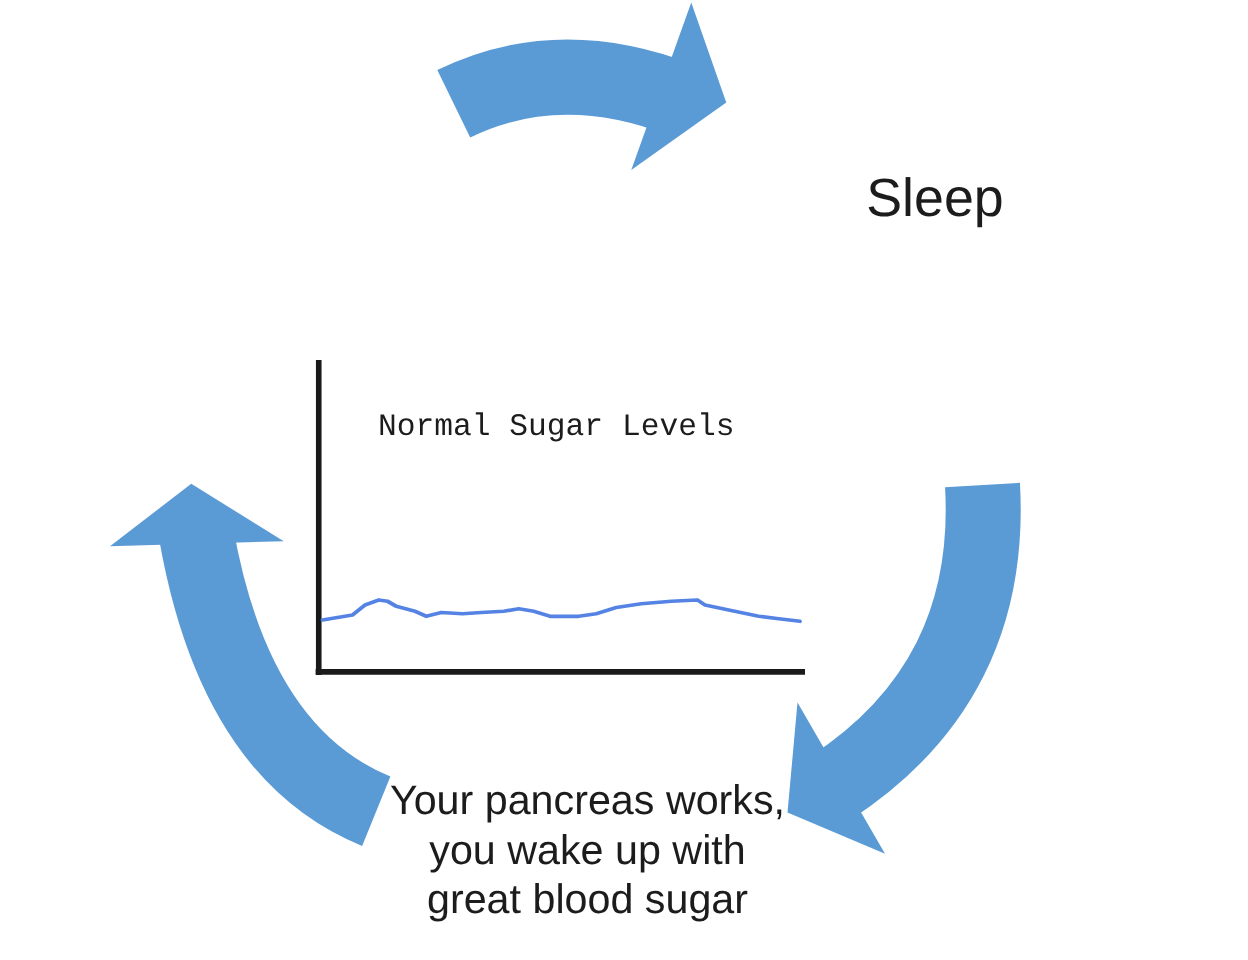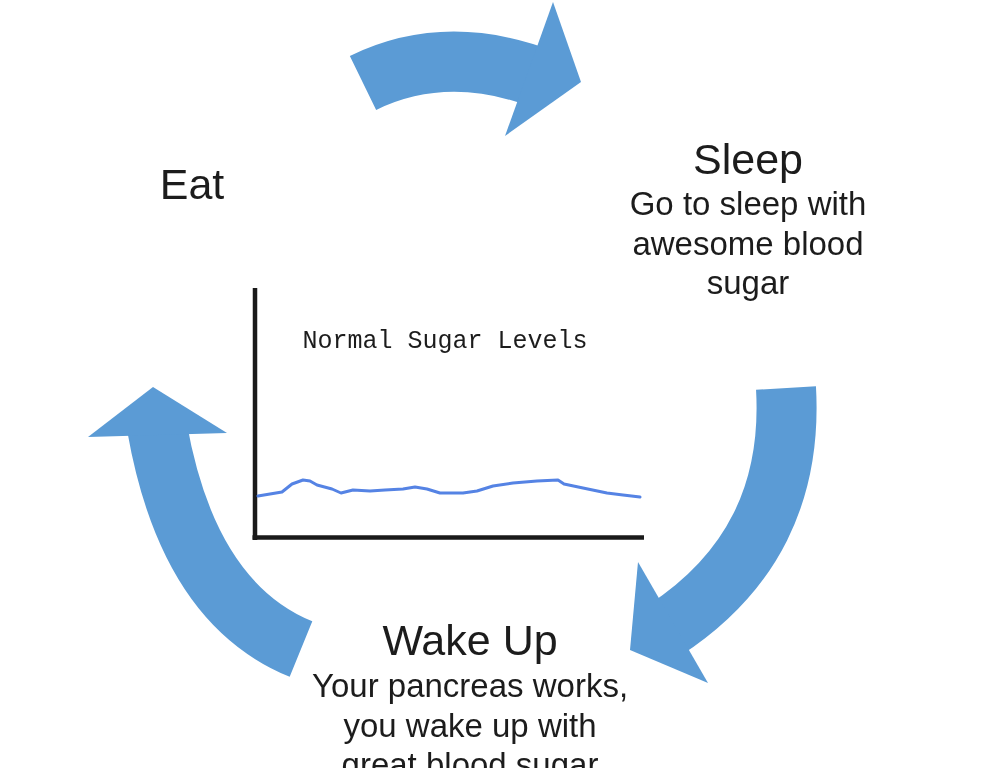--- a/index.html
+++ b/index.html
@@ -32,30 +32,25 @@
   </g>
 
   <g>
     <line x1="255" y1="288" x2="255" y2="540" stroke-width="4.5" stroke="#1a1a1a"></line>
     <line x1="252.5" y1="537.5" x2="644" y2="537.5" stroke-width="4.5" stroke="#1a1a1a"></line>
     <polyline points="258,496 270,494 282,492 292,484 303,480 310,481 317,485 332,489 341,493 353,490 370,491 385,490 403,489 415,487 427,489 440,493 463,493 477,491 493,486 513,483 537,481 558,480 564,484 583,488 607,493 623,495 640,497" fill="none" stroke-width="3" stroke-linejoin="round" stroke-linecap="round" stroke="#5583e4"></polyline>
   </g>
 </svg>
 
 <div class="node" style="left:2px;top:161px;width:380px;">
-  <div class="node-title">Eat</div>
 </div>
 
 <div class="node" style="left:588px;top:136px;width:320px;">
   <div class="node-title">Sleep</div>
-  <div class="node-desc" style="margin-top:2px;font-size:33px;">Go to sleep with
-awesome blood
-sugar</div>
 </div>
 
 <div class="node" style="left:280px;top:617px;width:380px;">
-  <div class="node-title">Wake Up</div>
   <div class="node-desc" style="margin-top:3px;font-size:33px;">Your pancreas works,
 you wake up with
 great blood sugar</div>
 </div>
 
 <div class="chart-title" style="left:295px;top:327px;width:300px;font-family:Liberation Mono, monospace;">Normal Sugar Levels</div>
 
 </body></html>

